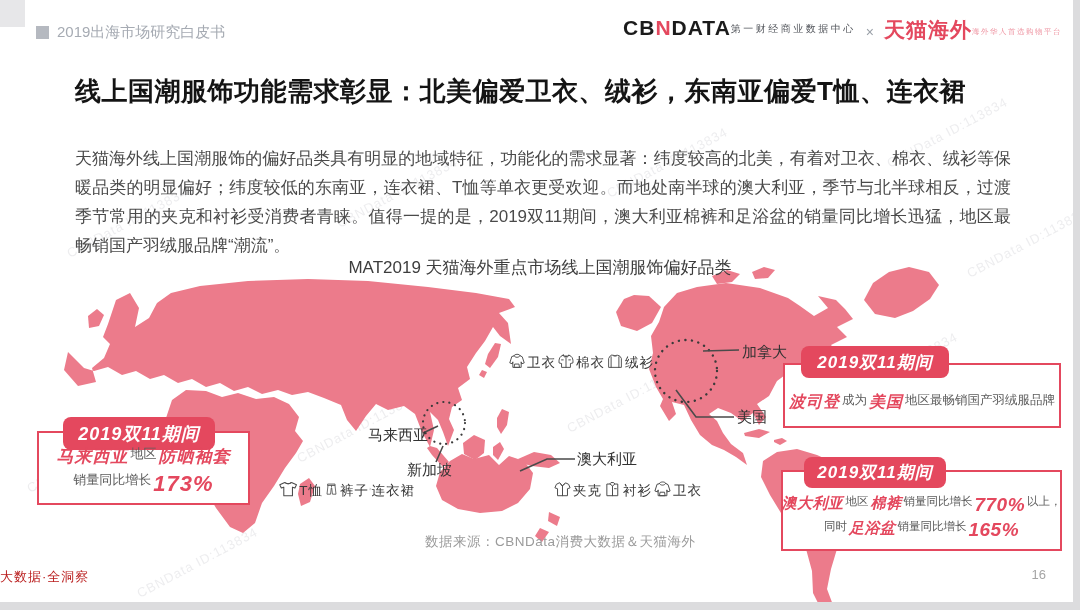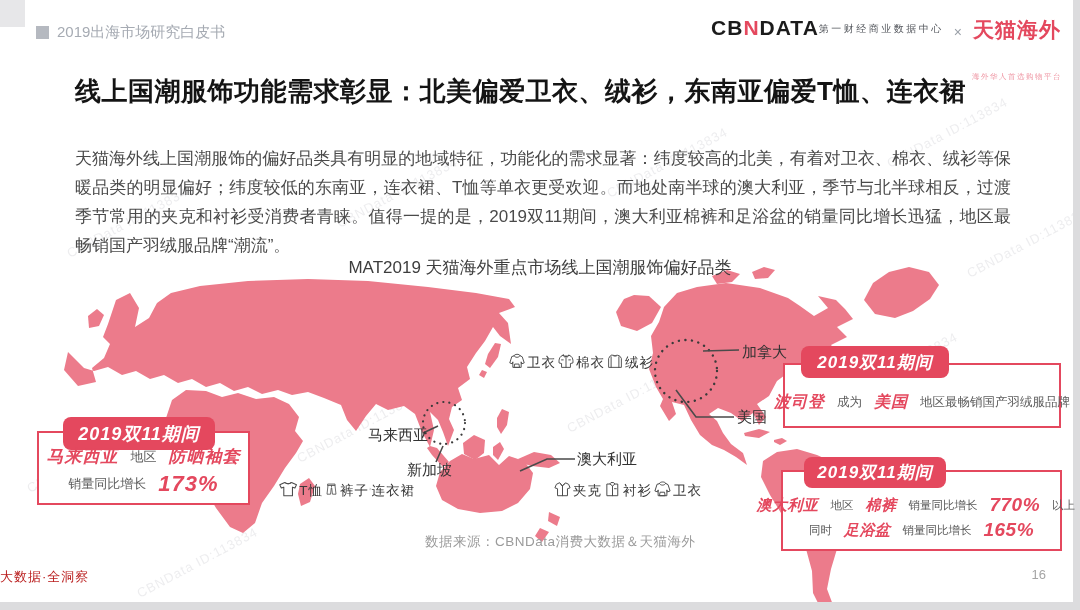--- a/index.html
+++ b/index.html
@@ -13,21 +13,21 @@
   
   .doc-label{position:absolute;left:36px;top:23px;display:flex;align-items:center;gap:8px;
              color:#a6abb3;font-size:15px;}
   .doc-label .sq{width:13px;height:13px;background:#b5b9c0;display:inline-block;}
   .brand{position:absolute;right:18px;top:16px;display:flex;align-items:flex-start;gap:10px;}
   .cbn{display:flex;align-items:center;}
   .cbn .word{font-weight:800;font-size:21px;letter-spacing:1px;color:#1b1b1b;}
   .cbn .word .n{color:var(--accent);}
   .cbn .sub{font-size:10px;color:#55585e;letter-spacing:2.5px;margin-top:2px;}
   .times{color:#9aa0a8;font-size:14px;margin-top:8px;}
-  .tmall{display:flex;flex-direction:column;align-items:center;gap:25px;}
+  .tmall{display:flex;flex-direction:row;align-items:center;}
   .tmall .word{font-weight:800;font-size:21px;color:var(--accent);letter-spacing:1px;}
   .tmall .sub{font-size:7.5px;color:#ef98a5;letter-spacing:1.5px;margin-top:3px;}
 
   
   .headline{position:absolute;left:75px;top:74px;width:940px;font-size:26px;font-weight:800;
             color:#141414;white-space:nowrap;letter-spacing:0.5px;}
   .intro{position:absolute;left:75px;top:144px;width:936px;font-size:17px;line-height:29px;
          color:#4a4a4a;text-align:justify;}
 
   
@@ -42,21 +42,21 @@
   .icon-item svg{width:34px;height:34px;}
   .icon-item .lbl{margin-top:4px;font-size:13.5px;color:#3a3a3a;letter-spacing:1px;white-space:nowrap;}
   .garment{stroke:#4b4b4b;stroke-width:1.7;stroke-linejoin:round;stroke-linecap:round;}
 
   
   .callout{position:absolute;background:#fff;border:2px solid var(--accent);box-sizing:border-box;}
   .badge{position:absolute;background:var(--accent);color:#fff;font-style:italic;font-weight:800;
          border-radius:8px;display:flex;align-items:center;justify-content:center;
          letter-spacing:1px;white-space:nowrap;}
   .co-body{position:absolute;left:0;right:0;display:flex;flex-direction:column;align-items:center;gap:3px;}
-  .co-line{display:flex;align-items:center;justify-content:center;gap:12px;white-space:nowrap;}
+  .co-line{display:flex;align-items:flex-start;justify-content:center;gap:2px;white-space:nowrap;}
   .seg-plain{color:#5c5c5c;}
   .seg-em{color:var(--accent);font-style:italic;font-weight:800;}
   .callout-my .seg-plain{font-size:13px;}
   .callout-my .seg-em{font-size:17px;letter-spacing:1px;}
   .callout-my .seg-em.seg-big{font-size:22px;font-weight:700;}
   .callout-us .seg-plain{font-size:12.5px;}
   .callout-us .seg-em{font-size:16px;letter-spacing:1px;}
   .callout-au .seg-plain{font-size:11.5px;}
   .callout-au .seg-em{font-size:15px;letter-spacing:0.5px;}
   .callout-au .seg-em.seg-big{font-size:19px;}

